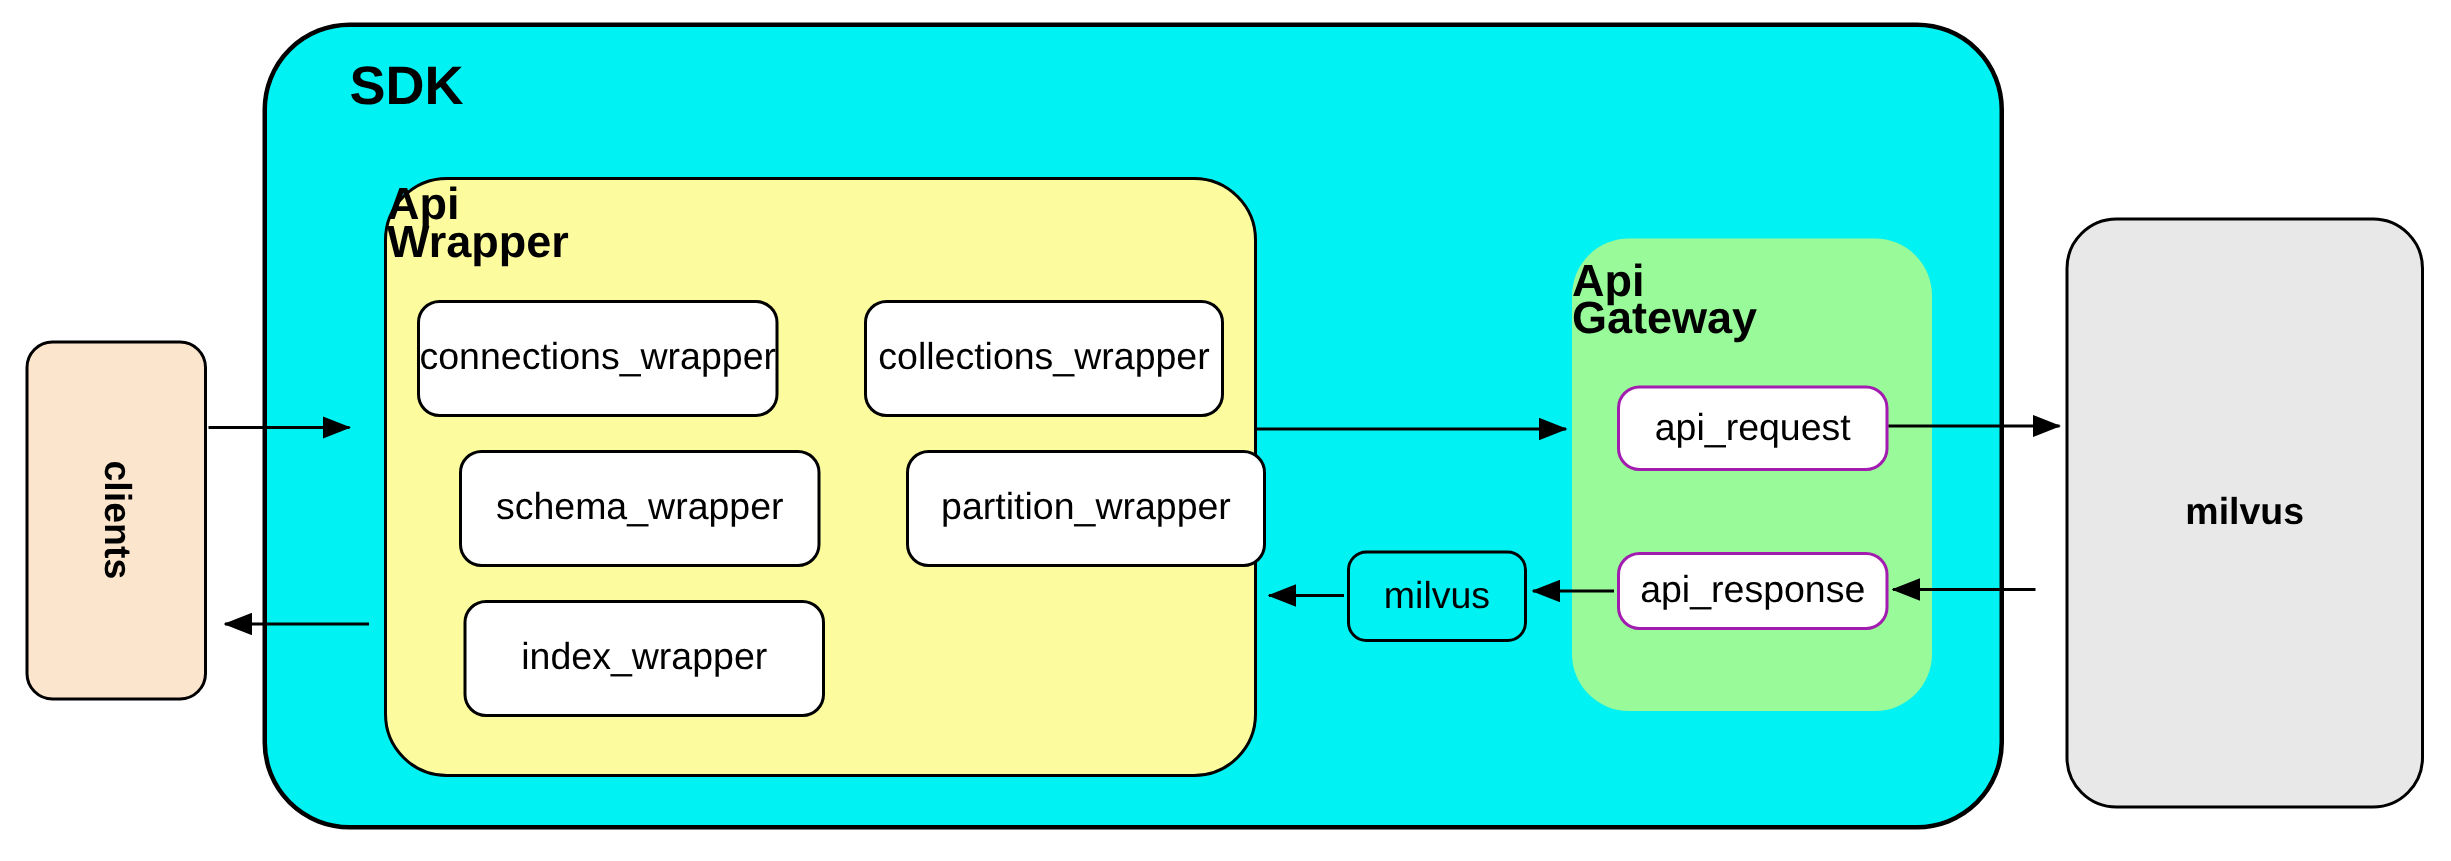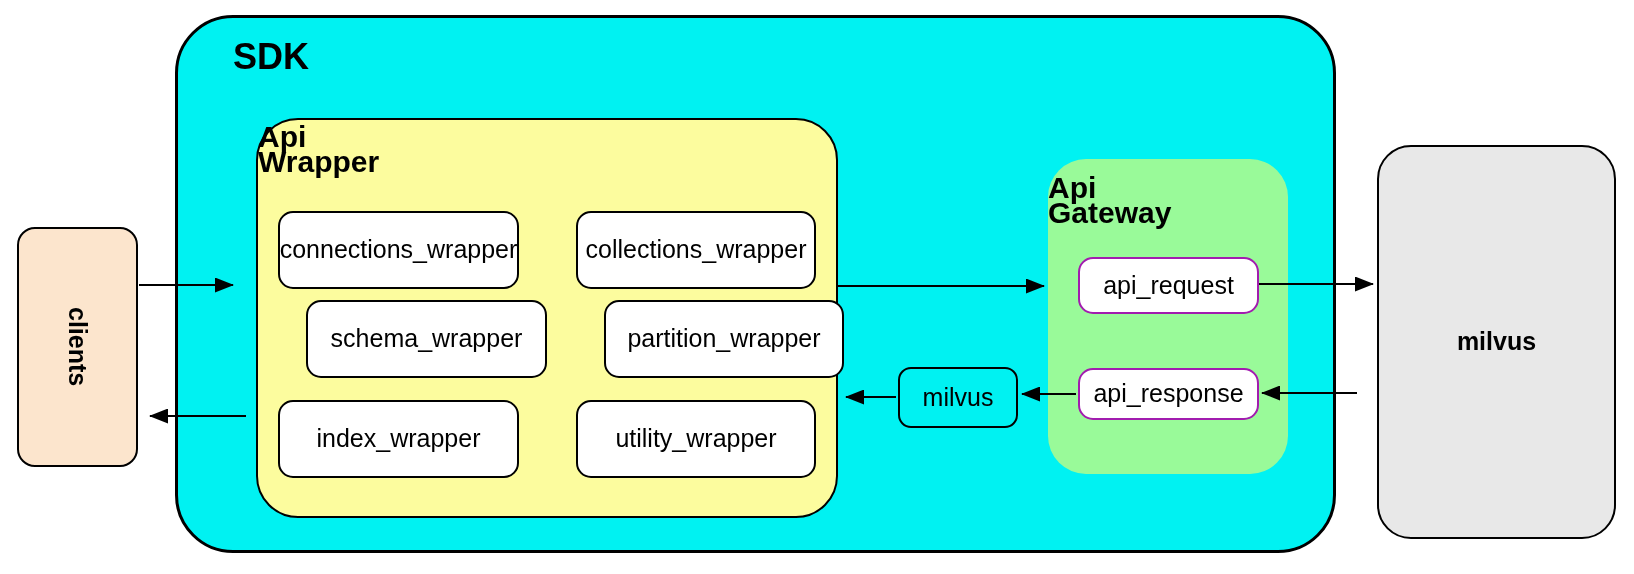--- a/index.html
+++ b/index.html
@@ -57,23 +57,23 @@
   .api-wrapper {
     position: absolute;
     left: 78px; top: 100px; width: 582px; height: 400px;
     border: 2px solid #000000;
     border-radius: 42px;
   }
   .api-wrapper .container-label { left: 0; top: 4px; width: 132px; }
   .wrap-box { position: absolute; width: 241px; height: 78px; border-radius: 15px; }
   .col1 { left: 20px; }
   .col2 { left: 318px; width: 240px; }
-  .row1 { top: 91px; }
+  .row1 { top: 80px; }
   .row2 { top: 180px; margin-left: 28px; }
-  .row3 { top: 280px; }
+  .row3 { top: 280px; margin-left: 31px; }
   .checker {
     position: absolute;
     left: 720px; top: 349px; width: 120px; height: 61px;
     border: 2px solid #000000;
     border-radius: 13px;
   }
   .api-gateway {
     position: absolute;
     left: 870px; top: 141px; width: 240px; height: 315px;
     border-radius: 38px;
@@ -108,21 +108,20 @@
 
     <div class="api-wrapper" style="background-color: rgb(252, 252, 158);">
       <div class="container-label">Api
 Wrapper</div>
 
       <div class="node leaf wrap-box col1 row1">connections_wrapper</div>
       <div class="node leaf wrap-box col2 row1">collections_wrapper</div>
       <div class="node leaf wrap-box col1 row2">schema_wrapper</div>
       <div class="node leaf wrap-box col2 row2">partition_wrapper</div>
       <div class="node leaf wrap-box col1 row3">index_wrapper</div>
-      <div class="node leaf wrap-box col2 row3">utility_wrapper</div>
     </div>
 
     <div class="leaf checker">milvus</div>
 
     <div class="api-gateway" style="background-color: rgb(153, 250, 153);">
       <div class="container-label">Api
 Gateway</div>
 
       <div class="leaf gw-box gw-req">api_request</div>
       <div class="leaf gw-box gw-resp">api_response</div>

